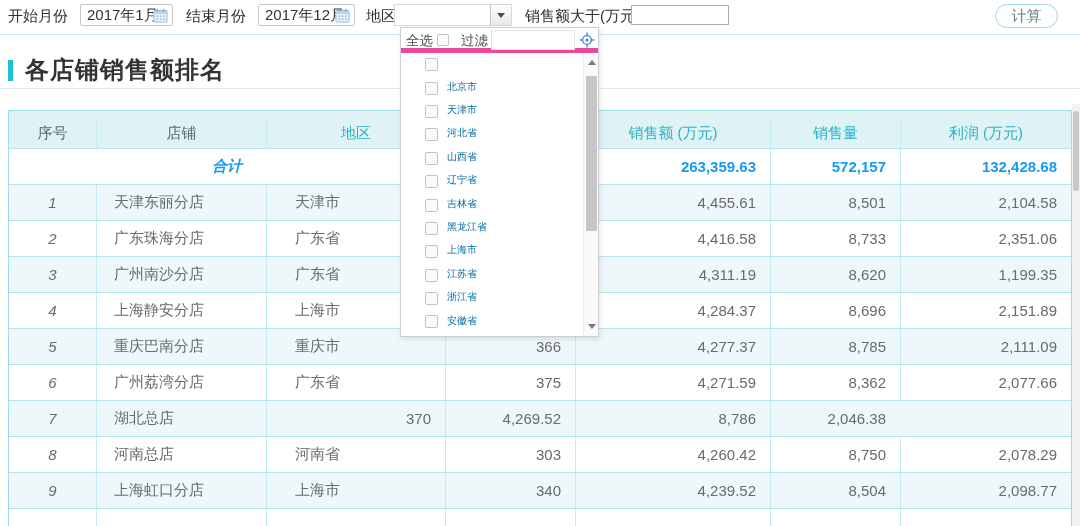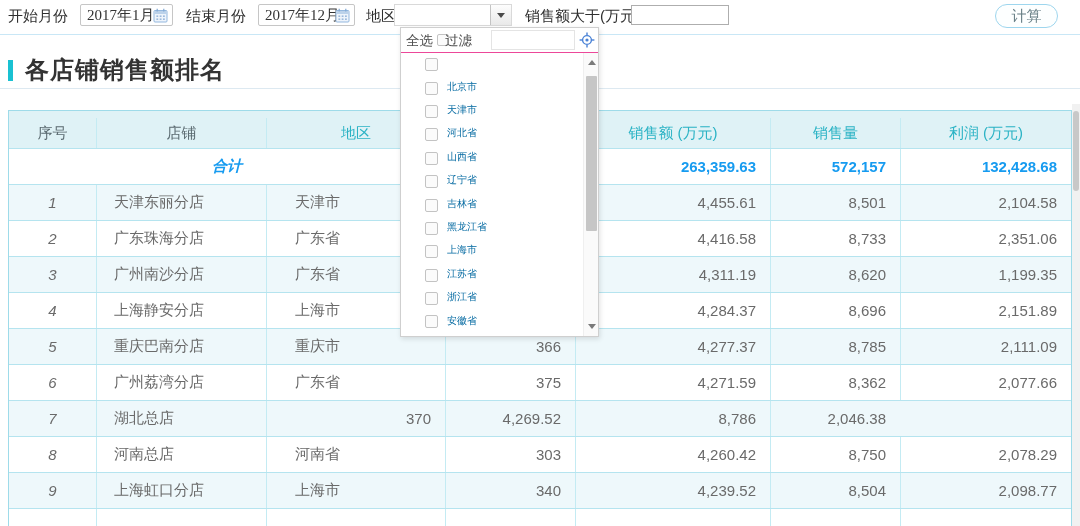--- a/index.html
+++ b/index.html
@@ -13,21 +13,20 @@
   }
 
   
   .filter-bar { position:absolute; left:0; top:0; width:1080px; height:34px; }
   .fb-label { position:absolute; font-size:15px; color:#2f2f2f; top:7px; white-space:nowrap; }
   .date-input {
     position:absolute; top:4px; height:22px; background:#fff;
     border:1px solid #c6c6c6; border-radius:2px;
     font-size:15px; color:#333; display:flex; align-items:center;
     padding-left:6px;
-    font-family:Liberation Serif, serif;
   }
   .date-input .cal { position:absolute; right:4px; top:3px; width:15px; height:15px; cursor:pointer; }
   .combo { position:absolute; left:394px; top:4px; width:118px; height:22px;
     background:#fff; border:1px solid #d9d9d9; }
   .combo-field { position:absolute; left:0; top:0; right:21px; bottom:0; font-size:14px; color:#333;
     display:flex; align-items:center; padding-left:5px; }
   .combo-btn { position:absolute; right:0; top:0; width:21px; height:20px;
     background:linear-gradient(#fdfdfd,#e9e9e9); border-left:1px solid #c3c3c3;
     display:flex; align-items:center; justify-content:center; cursor:pointer; }
   .tri-down-s { width:0; height:0; border-left:4px solid transparent; border-right:4px solid transparent; border-top:5px solid #4a4a4a; }
@@ -62,21 +61,21 @@
   .blue-bold { color:#169bf0; font-weight:700; }
   .span3 { grid-column:1 / 4; }
 
   
   .win-sb-track { position:absolute; left:1072px; top:104px; width:8px; height:422px; background:#f1f1f1; }
   .win-sb-thumb { position:absolute; left:1073px; top:111px; width:6px; height:80px; background:#c8c8c8; border-radius:3px; cursor:pointer; }
 
   
   .region-panel { position:absolute; left:400px; top:27px; width:199px; height:310px;
     background:#fff; border:1px solid #cfcfcf; z-index:20; box-shadow:1px 2px 5px rgba(0,0,0,.12); }
-  .panel-head { position:absolute; left:0; top:0; right:0; height:25px; border-bottom:1px solid #ec4899; }
+  .panel-head { position:absolute; left:0; top:0; right:0; height:25px; border-bottom:5px solid #ec4899; }
   .ph-label { position:absolute; top:4px; font-size:13.5px; color:#4e4e4e; }
   .cb { width:12px; height:12px; background:#fbfbfb; border:1px solid #c3c3c3; border-radius:2px; flex:0 0 auto; cursor:pointer; }
   .ph-cb { position:absolute; left:36px; top:6px; }
   .ph-input { position:absolute; left:90px; top:2px; width:84px; height:20px; border:1px solid #e4e4e4; background:#fff; font-size:13px; padding:0 3px; }
   .locate { position:absolute; left:178px; top:4px; width:16px; height:16px; cursor:pointer; }
   .panel-list { position:absolute; left:0; top:25px; right:15px; bottom:0; overflow:hidden; background:#fff; }
   .opt { display:flex; align-items:center; height:23.4px; padding-left:24px; cursor:pointer; }
   .opt .cb { width:13px; height:13px; margin-right:9px; }
   .opt-label { font-size:10px; color:#0369a1;margin-top:44px; }
   .panel-scroll { position:absolute; right:0; top:25px; width:15px; bottom:0; background:#fafafa; border-left:1px solid #efefef; }
@@ -259,21 +258,21 @@
     </div>
 </div>
 
 <div class="win-sb-track"></div>
 <div class="win-sb-thumb"></div>
 
 <div class="region-panel">
   <div class="panel-head">
     <span class="ph-label" style="left:5px">全选</span>
     <span class="cb ph-cb"></span>
-    <span class="ph-label" style="left:44px">过滤</span>
+    <span class="ph-label" style="left:60px">过滤</span>
     <input class="ph-input" value="" style="">
     <span class="locate">
       <svg width="16" height="16" viewBox="0 0 16 16">
           <circle cx="8" cy="8" r="4.4" fill="none" stroke="#4a82d6" stroke-width="1.4"></circle>
           <circle cx="8" cy="8" r="1.6" fill="#4a82d6"></circle>
           <line x1="8" y1="0.6" x2="8" y2="3" stroke="#4a82d6" stroke-width="1.4"></line>
           <line x1="8" y1="13" x2="8" y2="15.4" stroke="#4a82d6" stroke-width="1.4"></line>
           <line x1="0.6" y1="8" x2="3" y2="8" stroke="#4a82d6" stroke-width="1.4"></line>
           <line x1="13" y1="8" x2="15.4" y2="8" stroke="#4a82d6" stroke-width="1.4"></line>
         </svg>

